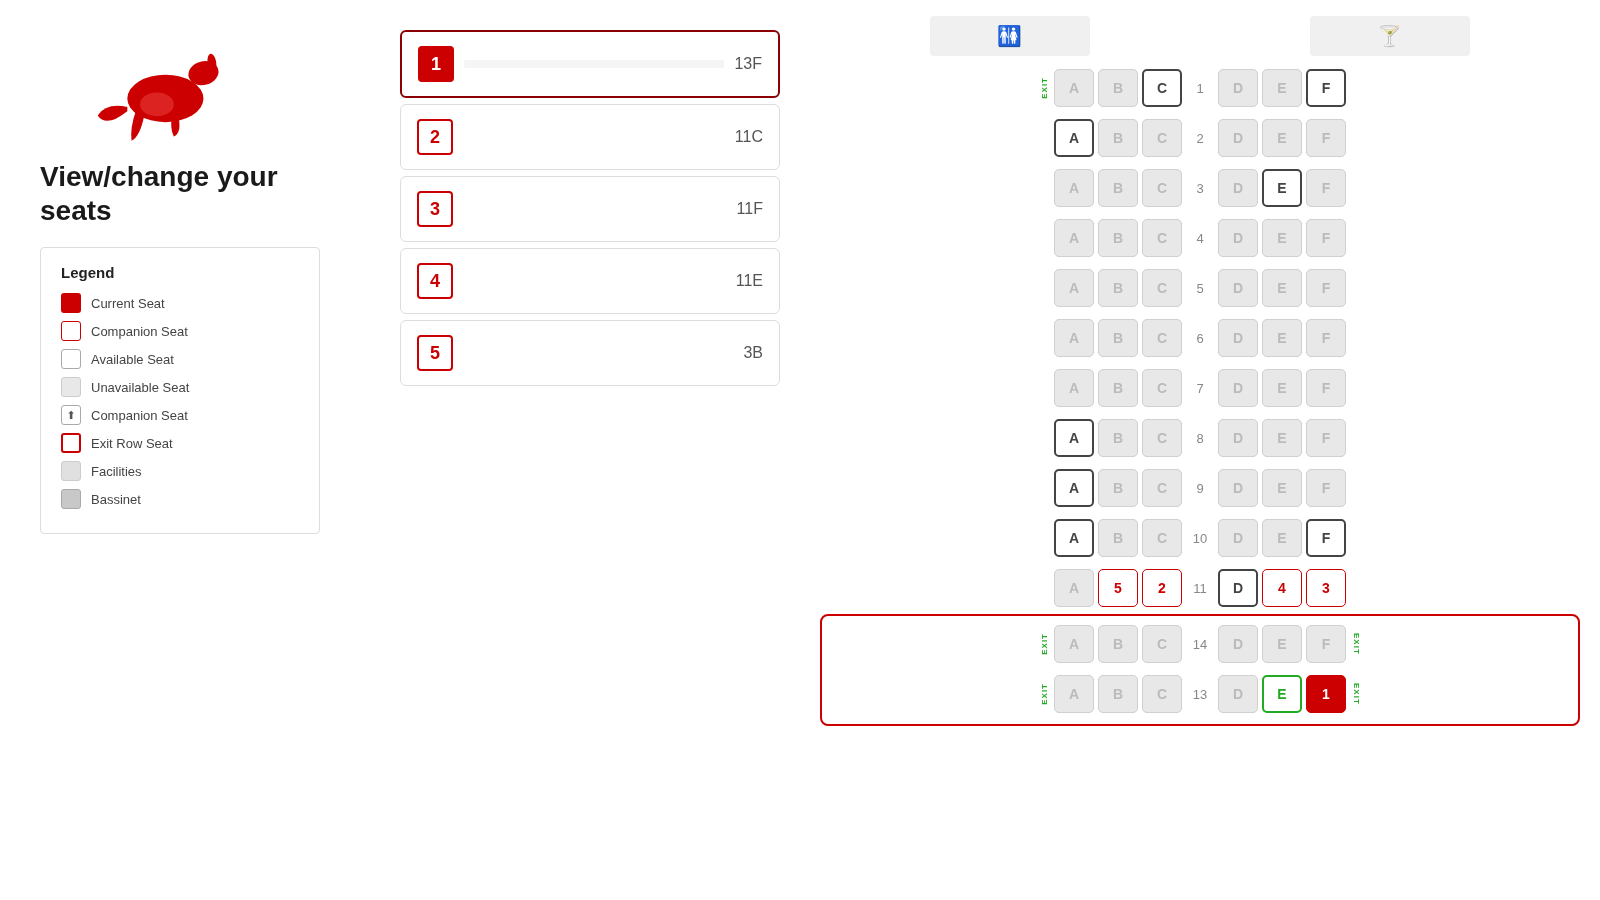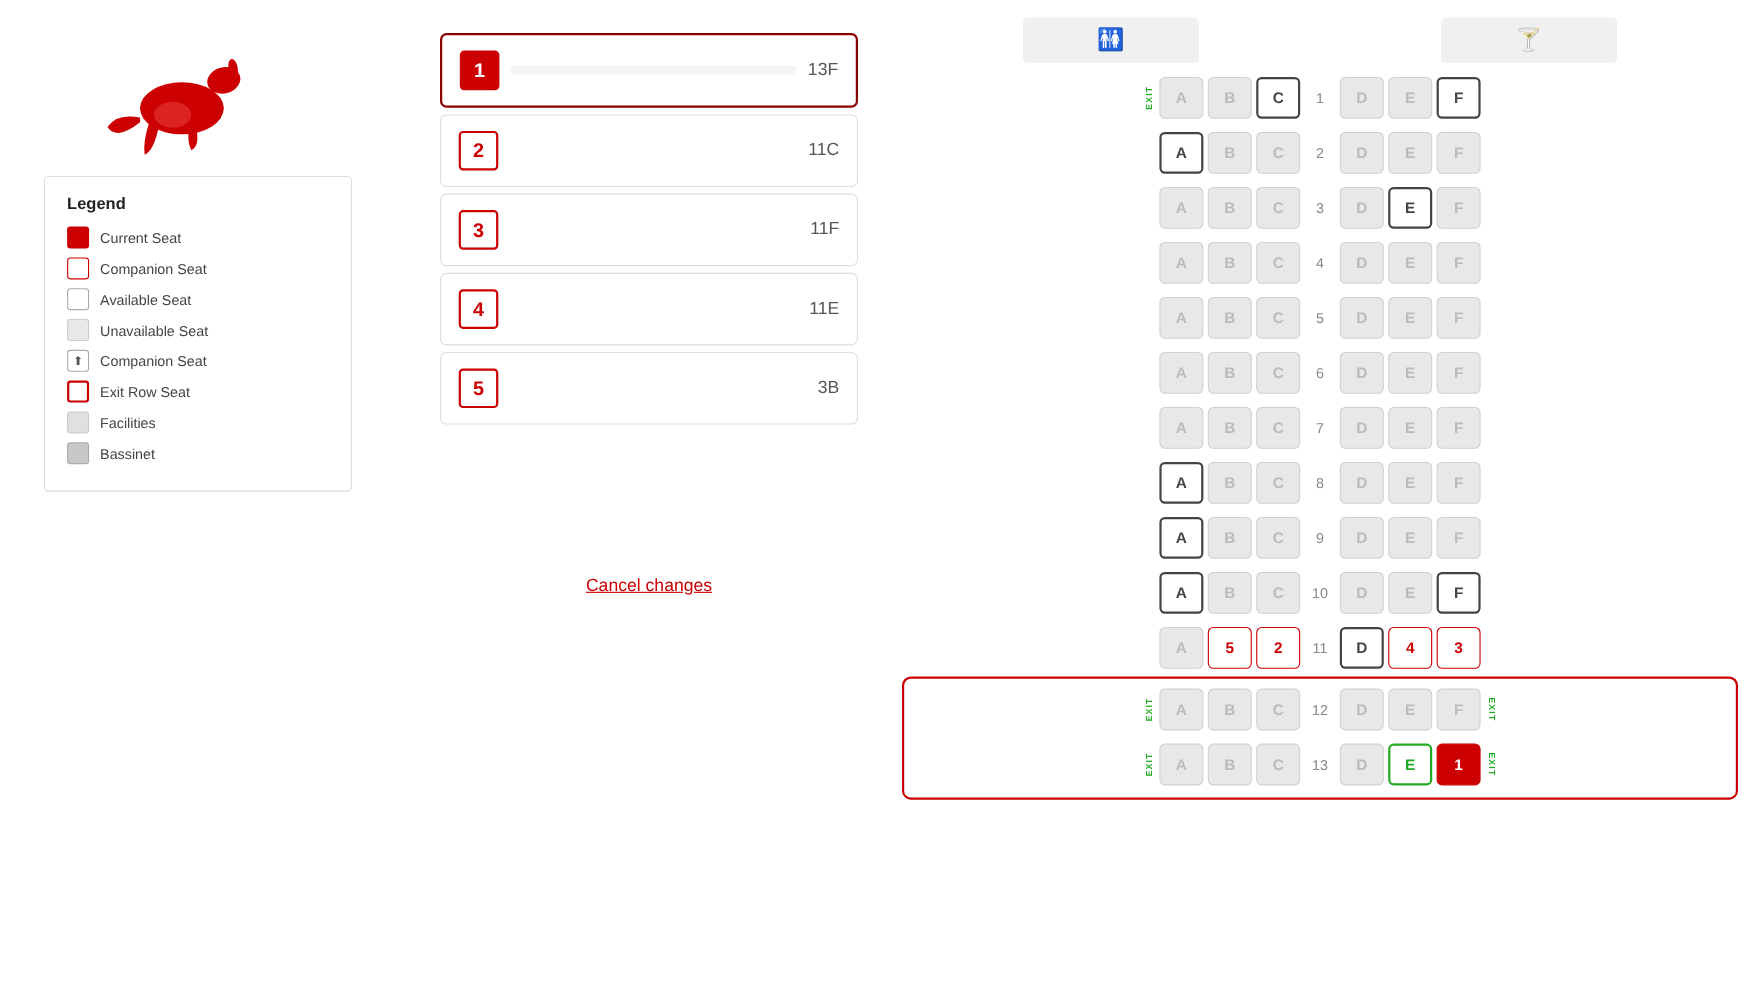--- a/index.html
+++ b/index.html
@@ -274,20 +274,21 @@
 
         <path d="M145,95 Q150,115 140,120 Q135,110 138,95 Z"></path>
 
         <path d="M105,95 Q100,120 90,125 Q88,110 95,90 Z"></path>
 
         <ellipse cx="120" cy="82" rx="20" ry="14" fill="#dd2222"></ellipse>
       </g>
     </svg>
   </div>
 
+  <div class="main-title">View/change your seats</div>
 
   <div class="legend-box">
     <div class="legend-title">Legend</div>
     <div class="legend-item">
       <div class="legend-swatch swatch-current"></div>
       <span>Current Seat</span>
     </div>
     <div class="legend-item">
       <div class="legend-swatch swatch-companion"></div>
       <span>Companion Seat</span>
@@ -347,21 +348,20 @@
       <div class="passenger-seat-label">11E</div>
     </div>
 
     <div class="passenger-item">
       <div class="passenger-num-badge badge-outline">5</div>
       <div style="flex:1"></div>
       <div class="passenger-seat-label">3B</div>
     </div>
   </div>
 
-  <div class="cancel-link">Cancel changes</div>
 </div>
 
 <div class="right-panel">
 
   <div style="display:flex; justify-content:center; gap:220px; margin-bottom:8px;">
     <div class="facility-block">
       <span>🚻</span>
     </div>
     <div class="facility-block">
       <span>🍸</span>
@@ -540,21 +540,21 @@
       <div style="border:2.5px solid #cc0000; border-radius:8px; padding:4px; margin-top:2px;">
         <div class="seat-row" style="margin-bottom:2px;">
           <div style="width:20px; display:flex; align-items:center; justify-content:center;">
       <span style="font-size:8px;color:#22aa22;font-weight:bold;writing-mode:vertical-rl;transform:rotate(180deg);letter-spacing:1px;">EXIT</span>
     </div>
           <div style="display:flex;gap:4px;align-items:center;">
             <div class="seat-btn seat-unavailable" style="">A</div>
             <div class="seat-btn seat-unavailable" style="">B</div>
             <div class="seat-btn seat-unavailable" style="">C</div>
           </div>
-          <div class="row-number">12</div>
+          <div class="row-number">14</div>
           <div style="display:flex;gap:4px;align-items:center;">
             <div class="seat-btn seat-unavailable" style="">D</div>
             <div class="seat-btn seat-unavailable" style="">E</div>
             <div class="seat-btn seat-unavailable" style="">F</div>
           </div>
           <div style="width:20px; display:flex; align-items:center; justify-content:center;">
       <span style="font-size:8px;color:#22aa22;font-weight:bold;writing-mode:vertical-lr;letter-spacing:1px;">EXIT</span>
     </div>
         </div>
         <div class="seat-row" style="margin-bottom:2px;">

